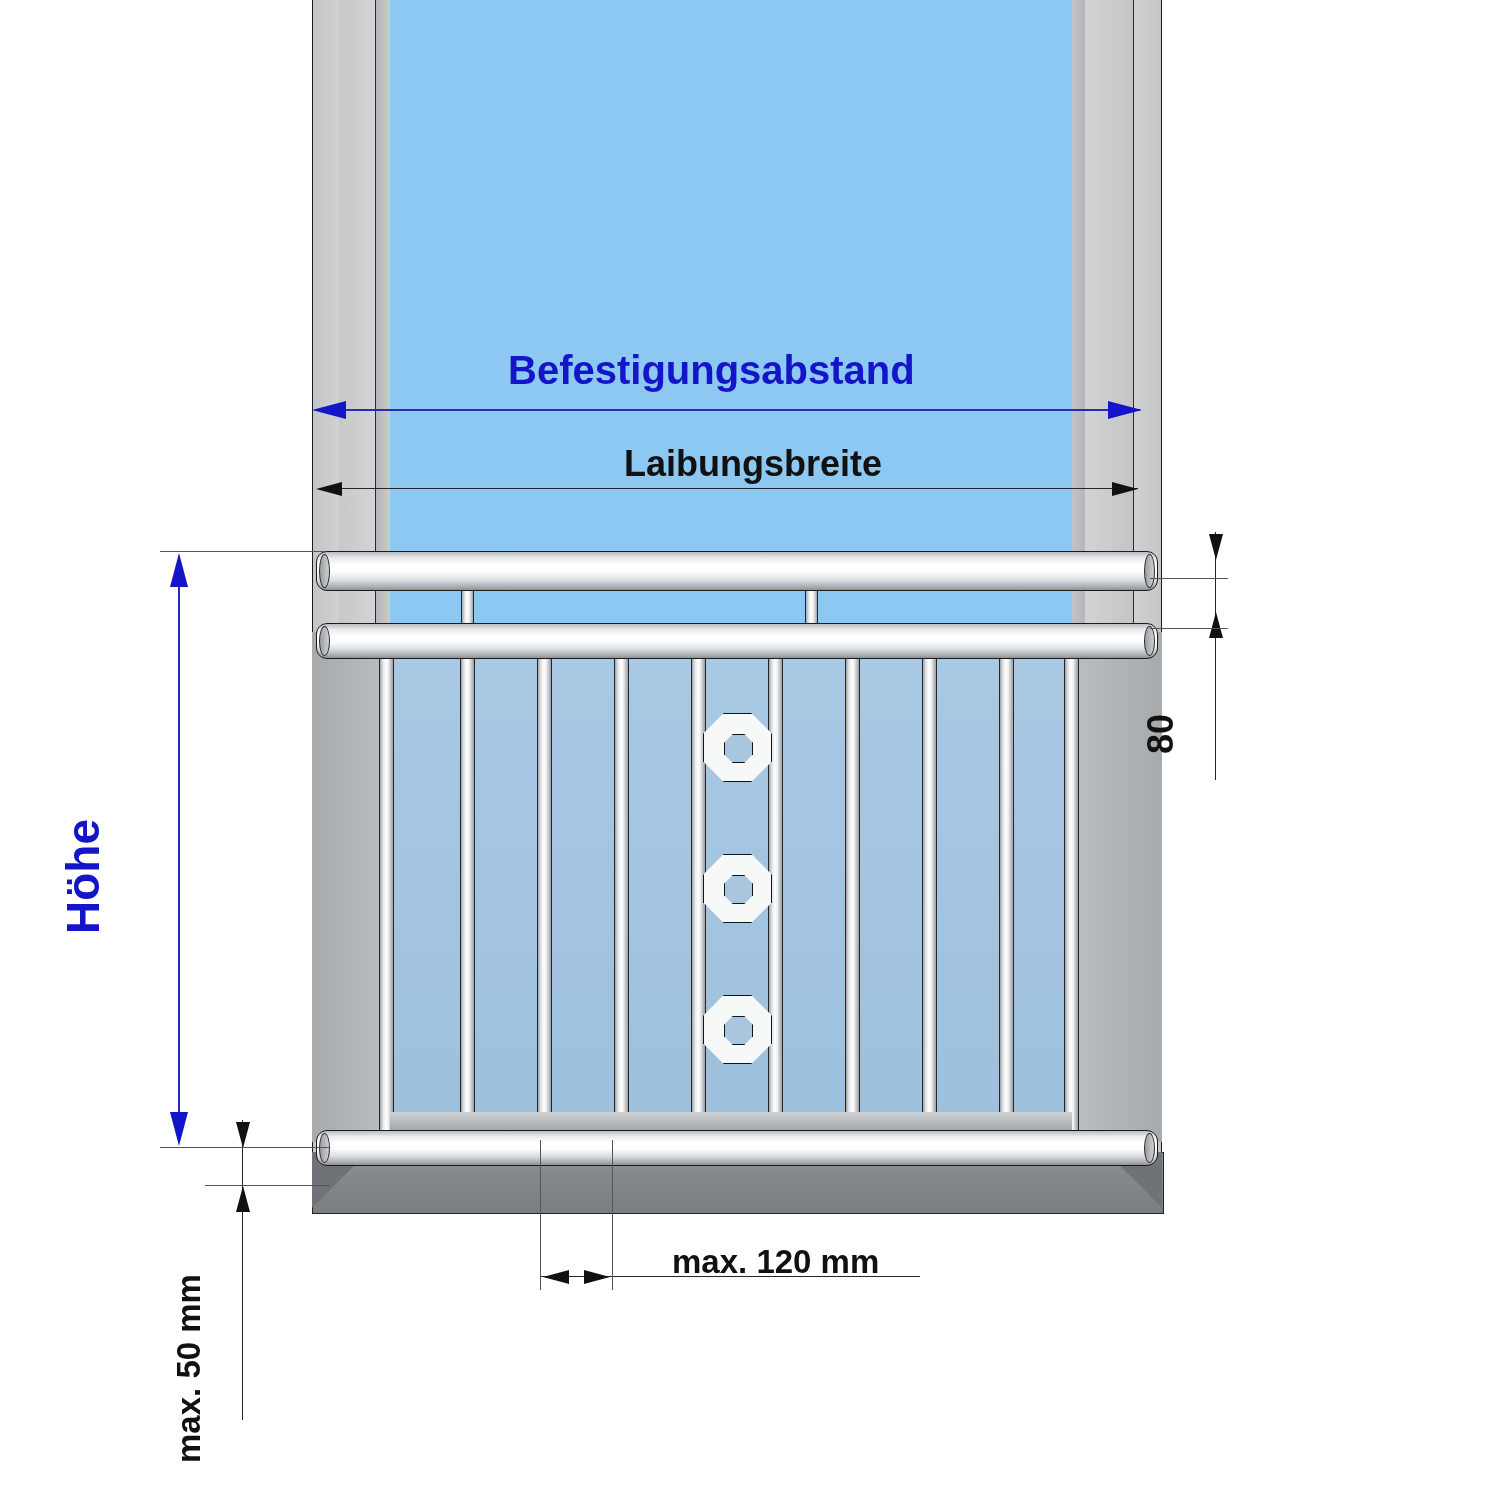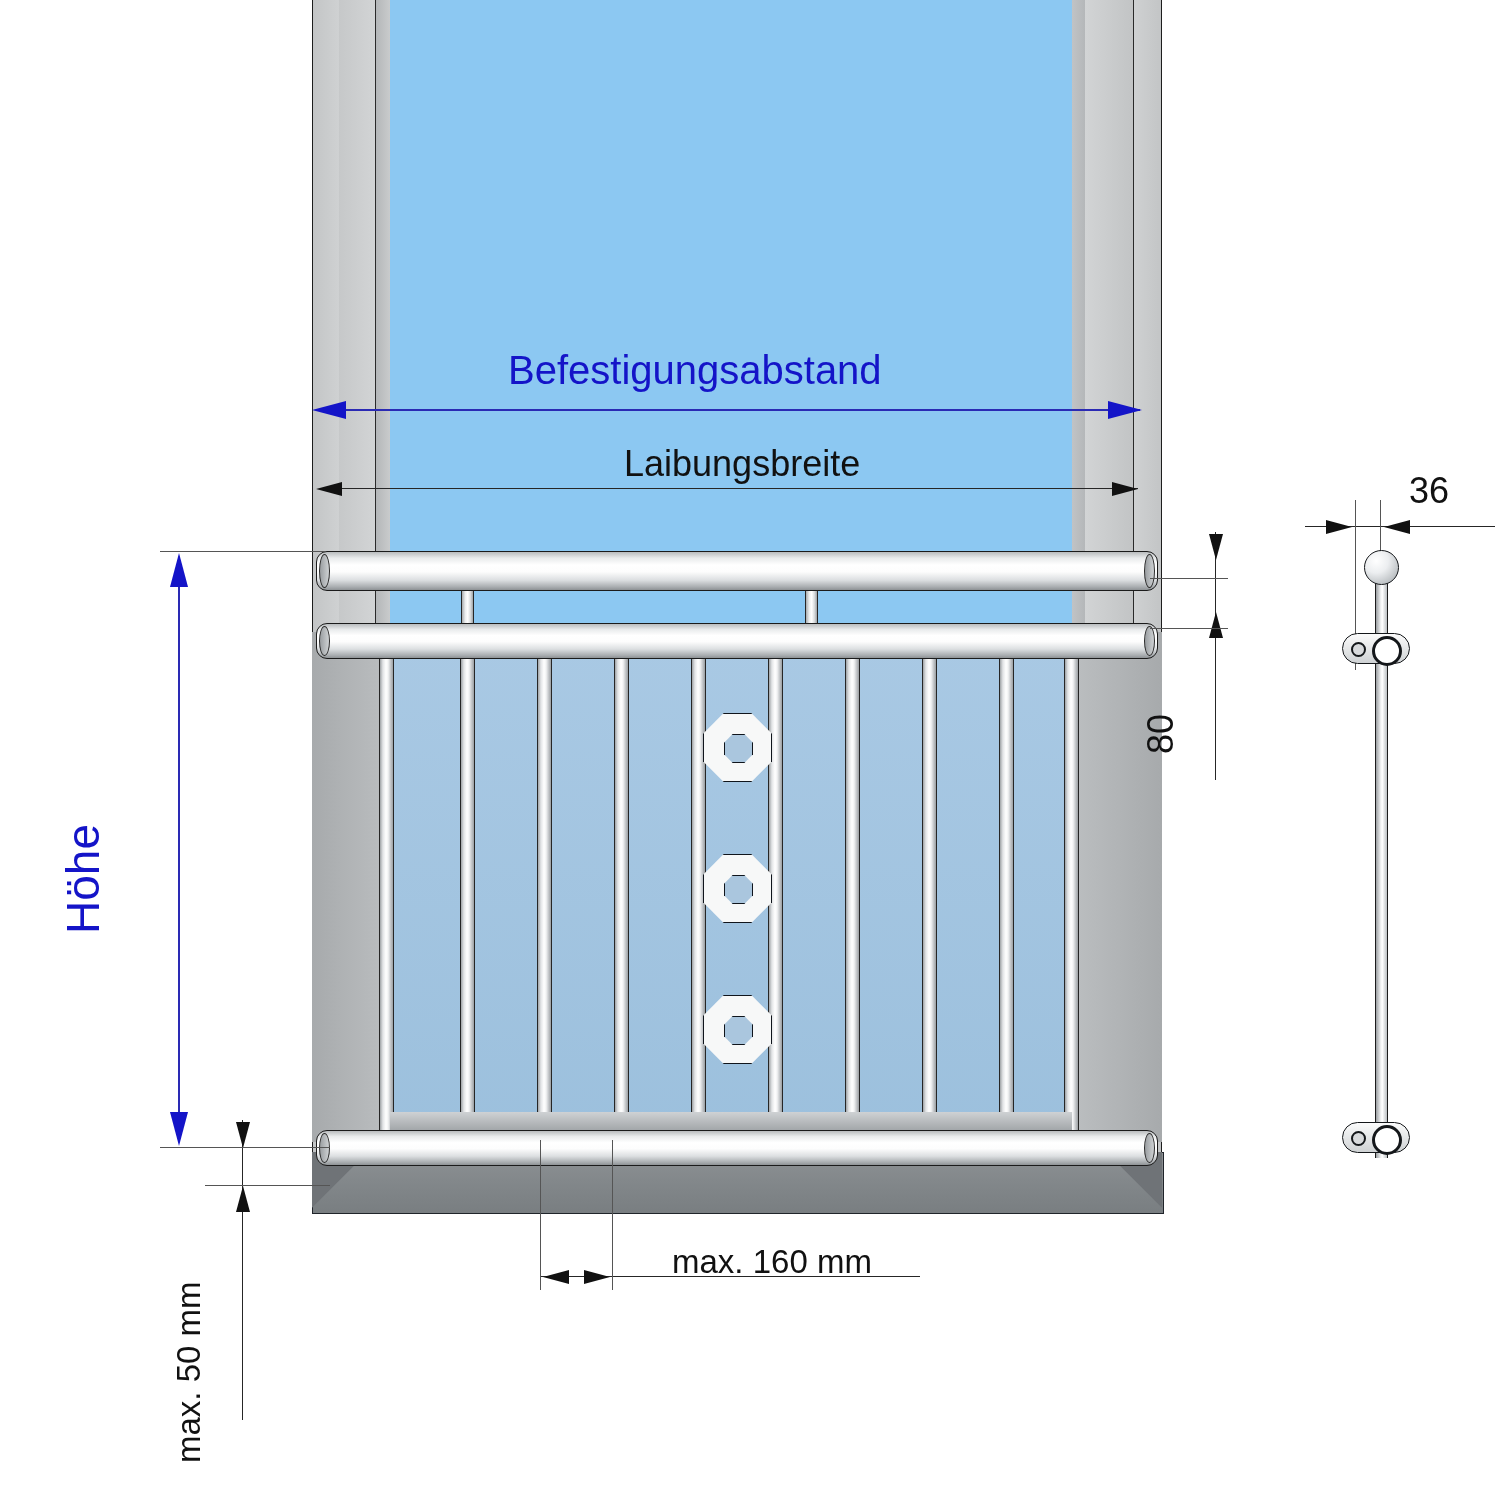--- a/index.html
+++ b/index.html
@@ -1,17 +1,17 @@
 <!DOCTYPE html>
 <html><head>
 <meta charset="utf-8">
 <style>
   html,body{margin:0;padding:0;background:#ffffff;}
   body{width:1500px;height:1500px;overflow:hidden;font-family:"Liberation Sans",sans-serif;}
-  #stage{position:relative;width:1500px;height:1500px;background:#fff;}
+  #stage{position:relative;width:1500px;height:1500px;background:#fff;font-weight:bold;}
   .abs{position:absolute;}
   .band{position:absolute;top:0;bottom:0;}
 
   
   .glass-upper{position:absolute;background:linear-gradient(180deg,#8cc8f2 0%,#8cc8f2 100%);}
   .glass-lower{position:absolute;background:linear-gradient(180deg,#a9c9e4 0%,#9cc0dd 100%);}
 
   
   .rail{position:absolute;border:1.6px solid #1b1b1b;border-radius:11px;
         background:linear-gradient(180deg,#b9bcbe 0%,#e9ebec 16%,#ffffff 34%,#fdfdfd 52%,#dcdfe1 74%,#a9adb0 92%,#8e9295 100%);}
@@ -167,49 +167,26 @@
     <div class="exth" style="left:205px;top:1185px;width:125px;"></div>
     <div class="lbl rot90" style="left:208px;top:1425px;font-size:33px;">max. 50 mm</div>
   </div>
 
   <div class="abs" style="left:0;top:0;">
     <div class="dl" style="left:540px;top:1276px;width:380px;height:1.1px;"></div>
     <div class="ext" style="left:540px;top:1140px;height:150px;"></div>
     <div class="ext" style="left:612px;top:1140px;height:150px;"></div>
     <div class="arw arw-l" style="left:543px;top:1270px;"></div>
     <div class="arw arw-r" style="left:584px;top:1270px;"></div>
-    <div class="lbl" style="left:672px;top:1243px;font-size:33px;">max. 160 mm</div>
+    <div class="lbl" style="left:672px;top:1243px;font-size:33px;">max. 120 mm</div>
   </div>
 
   <div class="abs" style="left:0;top:0;">
     <div class="dl" style="left:1215px;top:532px;width:1.1px;height:248px;"></div>
     <div class="arw arw-d" style="left:1209px;top:534px;"></div>
     <div class="arw arw-u" style="left:1209px;top:612px;"></div>
     <div class="exth" style="left:1150px;top:578px;width:78px;"></div>
     <div class="exth" style="left:1150px;top:628px;width:78px;"></div>
     <div class="lbl rot90" style="left:1182px;top:712px;font-size:36px;">80</div>
   </div>
 
-  <div class="abs" style="left:1290px;top:470px;width:210px;height:720px;">
-
-    <div class="abs" style="left:0;top:0;">
-      <div class="dl" style="left:15px;top:56px;width:190px;height:1.1px;"></div>
-      <div class="ext" style="left:65px;top:30px;height:170px;"></div>
-      <div class="ext" style="left:90px;top:30px;height:170px;"></div>
-      <div class="arw arw-r" style="left:36px;top:50px;"></div>
-      <div class="arw arw-l" style="left:94px;top:50px;"></div>
-      <div class="lbl" style="left:119px;top:0px;font-size:36px;">36</div>
-    </div>
-
-    <div class="sv-rod" style="left:85px;top:108px;width:11px;height:580px;"></div>
-
-    <div class="sv-ball" style="left:74px;top:80px;width:33px;height:33px;"></div>
-
-    <div class="sv-brk" style="left:52px;top:163px;width:66px;height:29px;"></div>
-    <div class="sv-ring" style="left:82px;top:166px;width:24px;height:24px;"></div>
-    <div class="sv-dot" style="left:61px;top:172px;width:11px;height:11px;"></div>
-
-    <div class="sv-brk" style="left:52px;top:652px;width:66px;height:29px;"></div>
-    <div class="sv-ring" style="left:82px;top:655px;width:24px;height:24px;"></div>
-    <div class="sv-dot" style="left:61px;top:661px;width:11px;height:11px;"></div>
-  </div>
 
 </div>
 
 </body></html>

